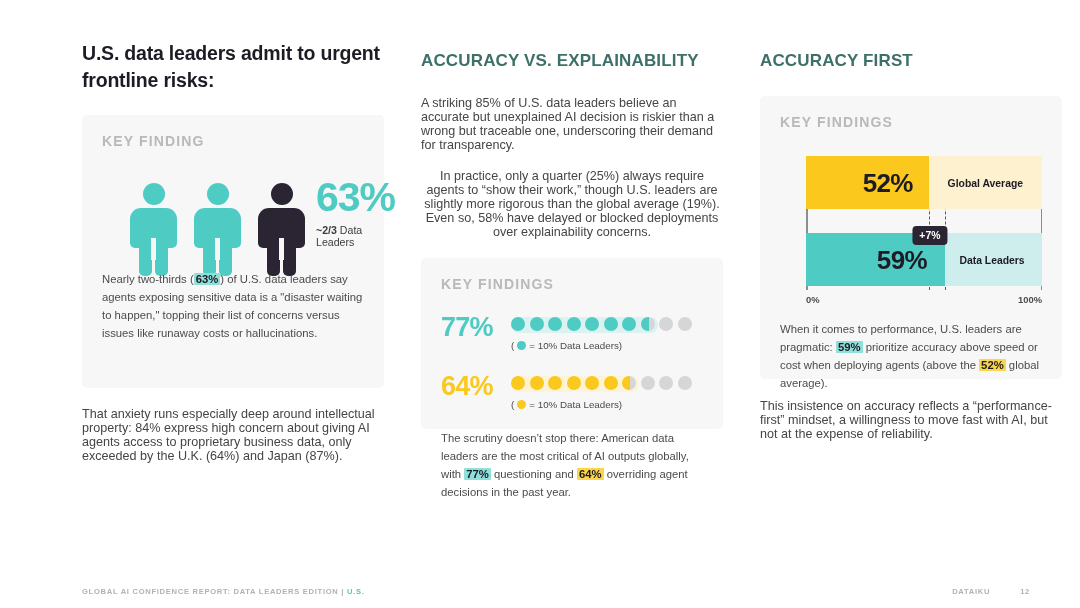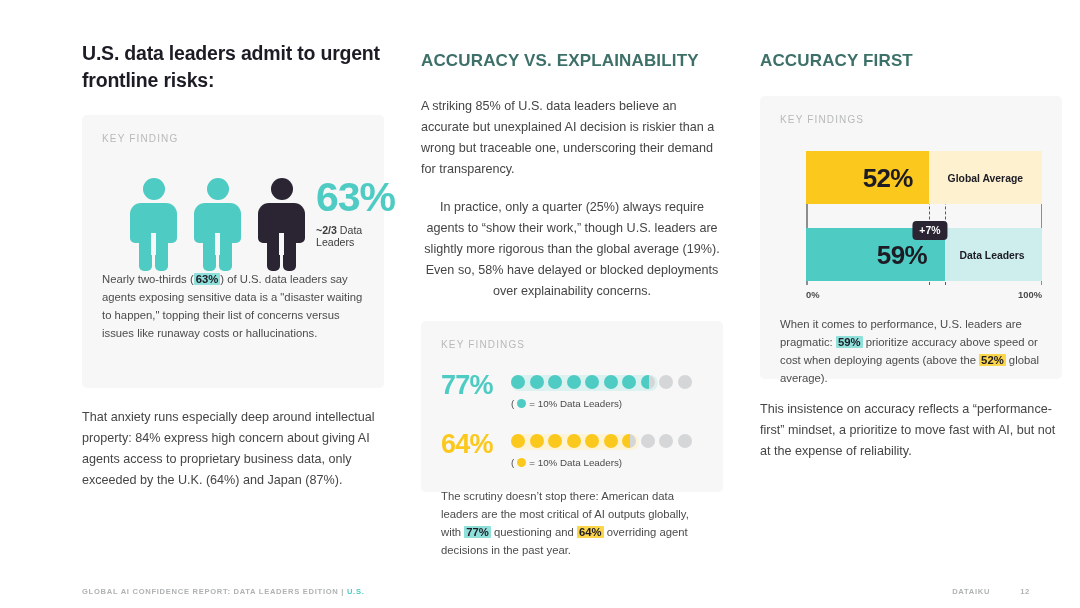--- a/index.html
+++ b/index.html
@@ -43,35 +43,35 @@
     letter-spacing: 0.15px;
     line-height: 22px;
   }
 
   .col-1 .section-head { margin-bottom: 22px; }
   .col-2 .section-head, .col-3 .section-head { margin-top: 10px; margin-bottom: 24px; }
 
   
   p.body {
     font-size: 12.6px;
-    line-height: 21px;
+    line-height: 14px;
     color: #454545;
   }
   p.body + p.body { margin-top: 17px; text-align: center; }
 
   
   .card {
     background: #f7f7f7;
     border-radius: 5px;
     padding: 18px 20px 20px 20px;
   }
 
   .card-label {
-    font-size: 10px;
-    font-weight: normal;
+    font-size: 14px;
+    font-weight: bold;
     letter-spacing: 1.15px;
     color: #b7b9ba;
     text-transform: uppercase;
   }
 
   .card-caption {
     font-size: 11.3px;
     line-height: 18px;
     color: #4b4b4b;
   }
@@ -462,21 +462,21 @@
           <span>0%</span>
           <span>100%</span>
         </div>
       </div>
 
       <div class="card-caption bar-caption">
         <span>When it comes to performance, U.S. leaders are pragmatic: </span><mark class="teal">59%</mark><span> prioritize accuracy above speed or cost when deploying agents (above the </span><mark class="yellow">52%</mark><span> global average).</span>
       </div>
     </div>
 
-    <p class="body after-card">This insistence on accuracy reflects a “performance-first” mindset, a prioritize to move fast with AI, but not at the expense of reliability.</p>
+    <p class="body after-card">This insistence on accuracy reflects a “performance-first” mindset, a willingness to move fast with AI, but not at the expense of reliability.</p>
   </div>
 
   <div class="footer">
     <div>
       <span>GLOBAL AI CONFIDENCE REPORT: DATA LEADERS EDITION | </span><span class="accent">U.S.</span>
     </div>
     <div class="footer-right">
       <span>DATAIKU</span>
       <span>12</span>
     </div>

